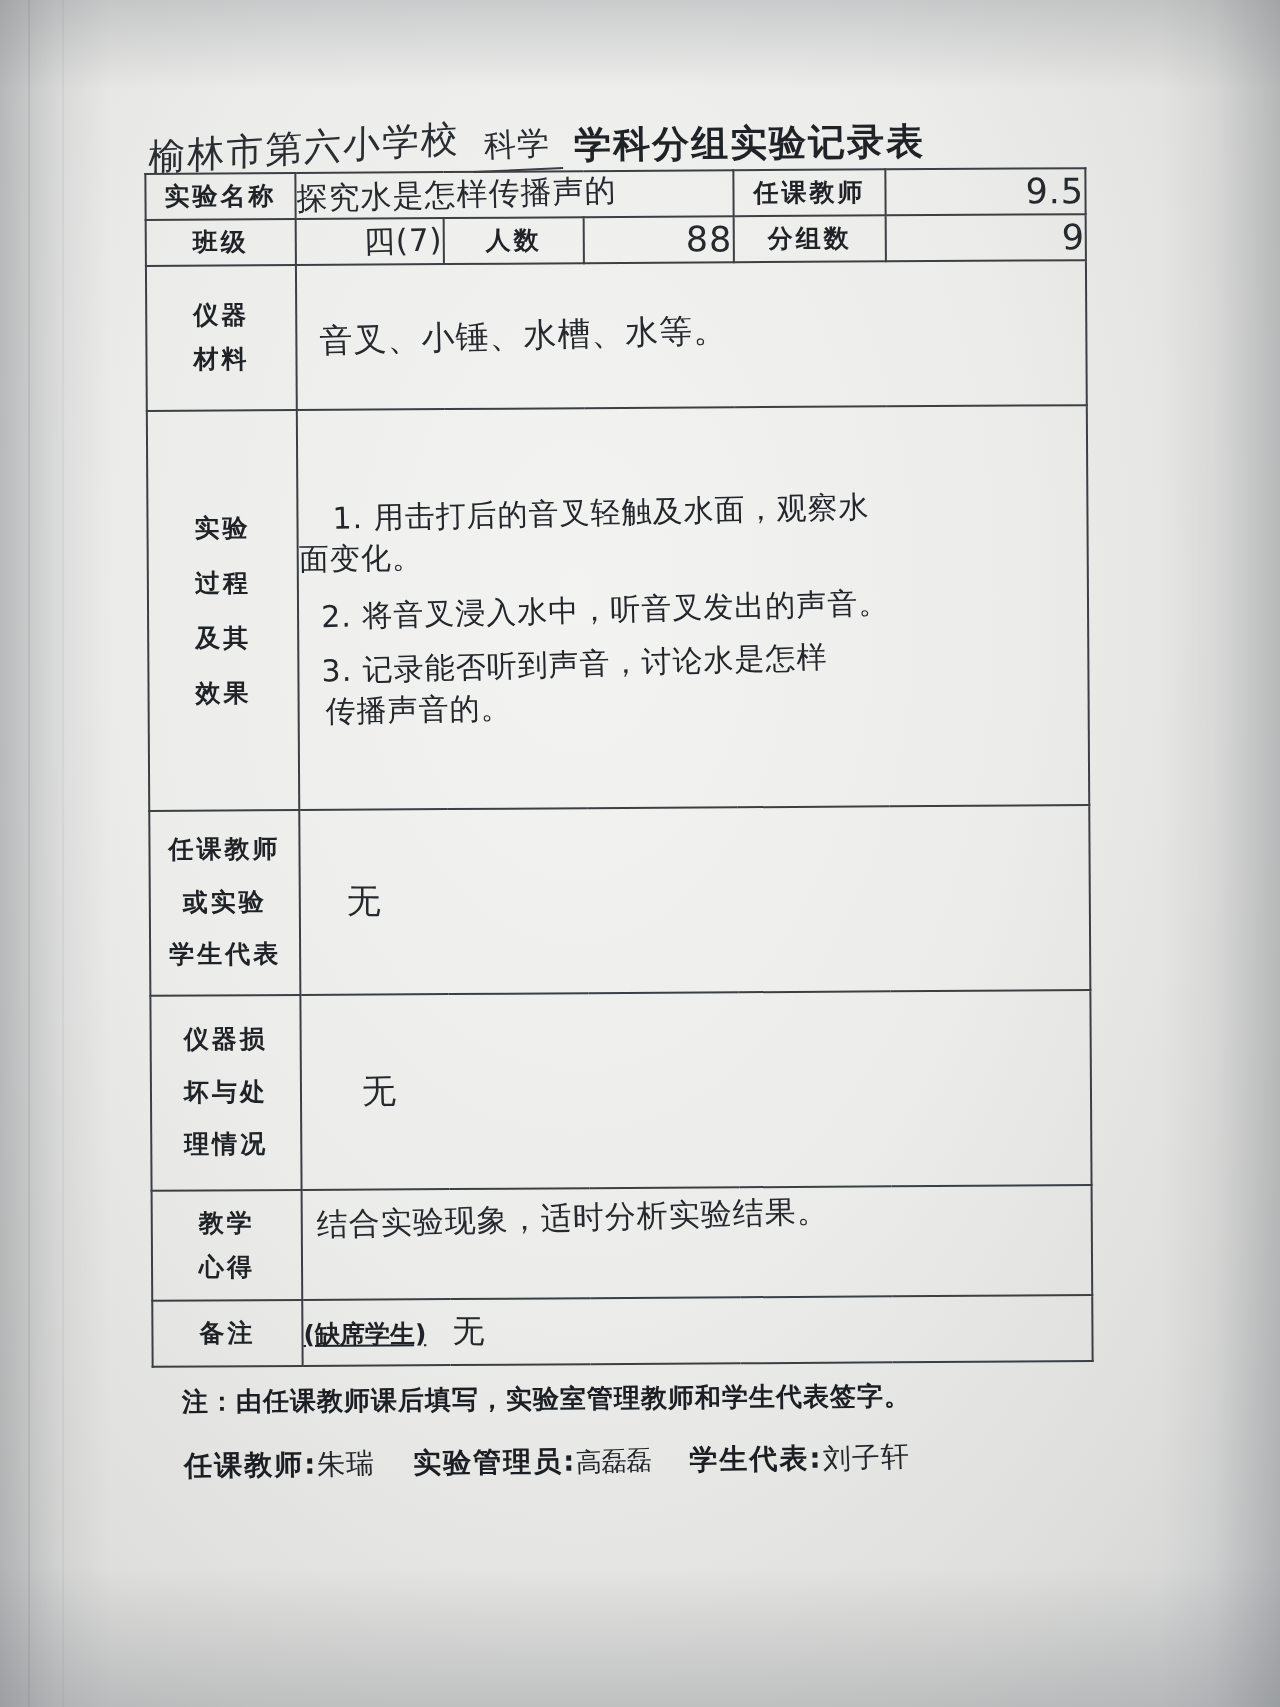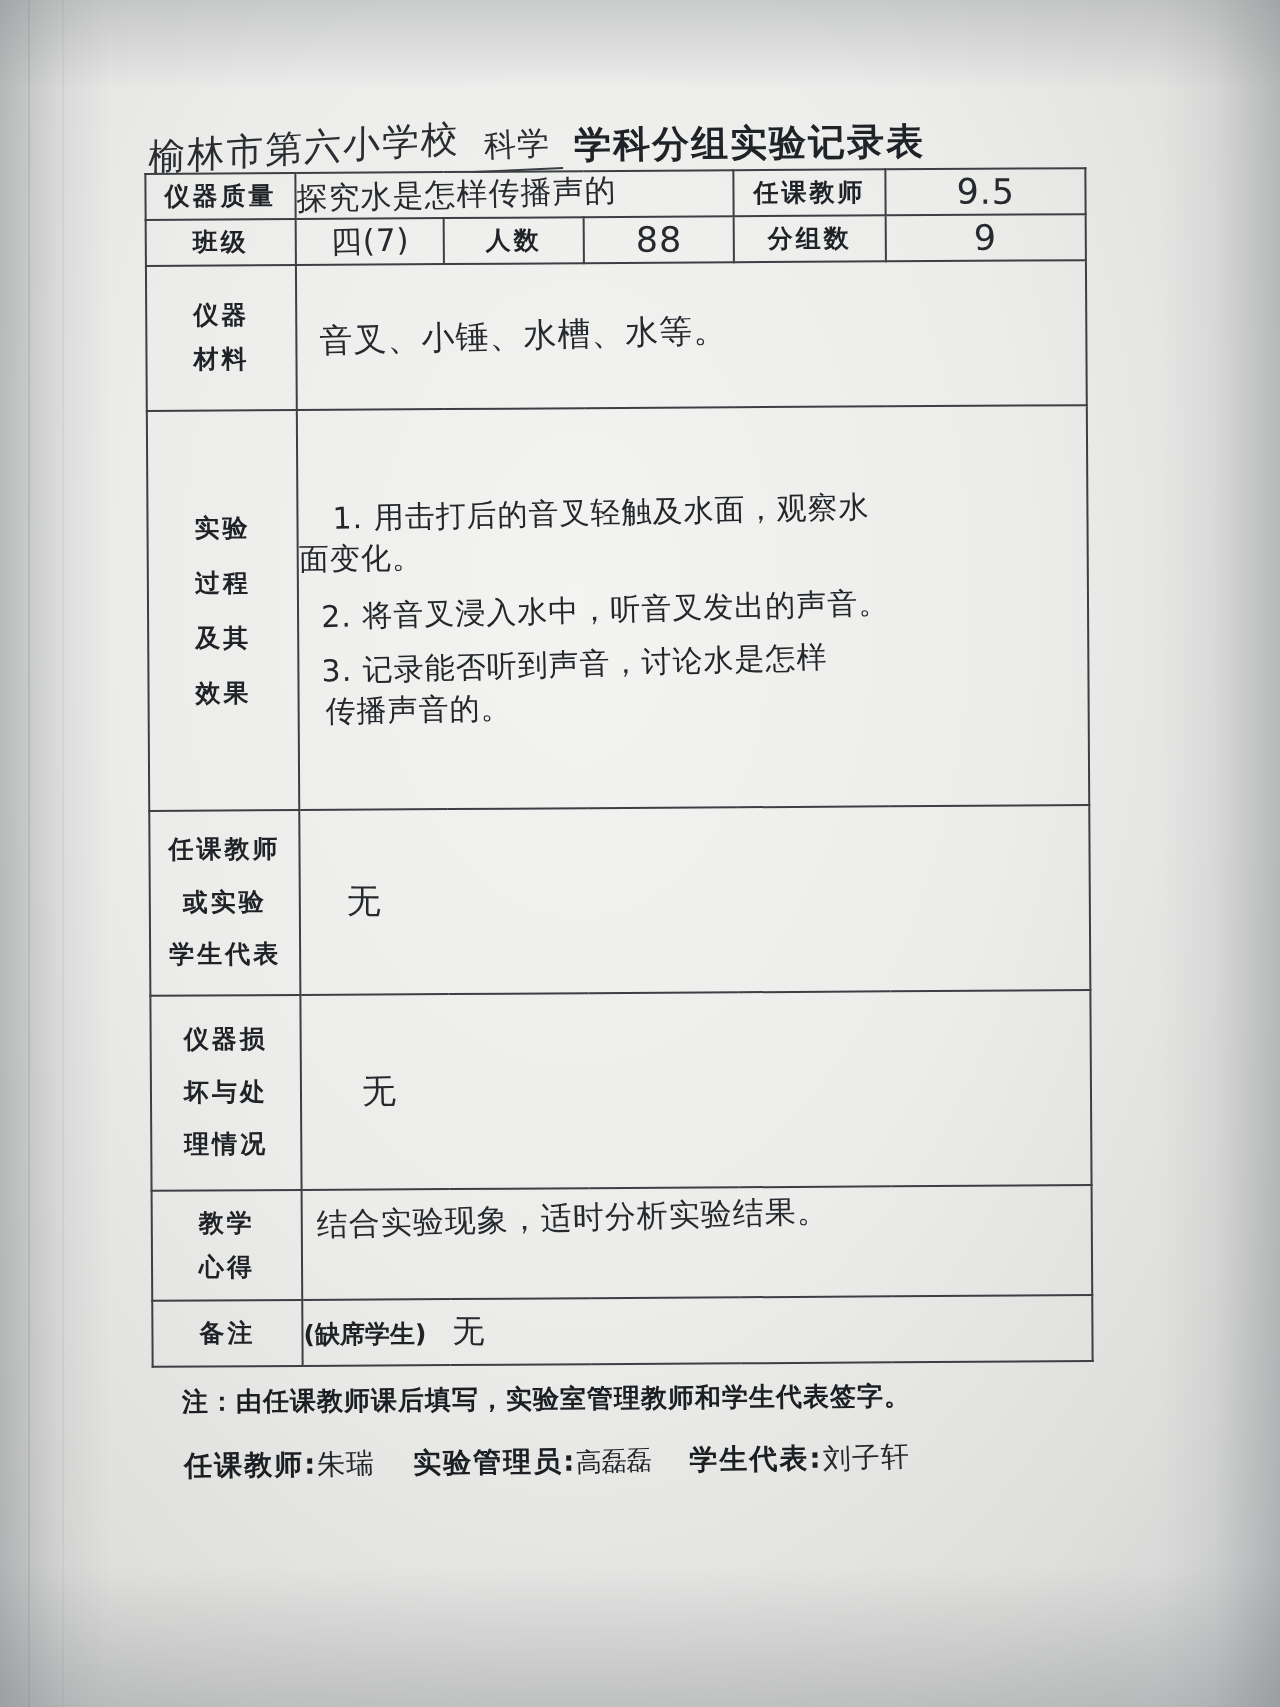--- a/index.html
+++ b/index.html
@@ -126,21 +126,21 @@
     letter-spacing: 3px;
     line-height: 1.75;
     padding: 6px 4px;
   }
   .lbl-lines span { display: block; }
   .val {
     padding: 6px 14px;
     font-size: 30px;
   }
   .val-c {
-    text-align: center;
+    text-align: right;
     margin-left: 37px;
   }
 
   
   .h1 { font-size: 31px; transform: rotate(-1.2deg); display: inline-block; }
   .h2 { font-size: 31px; transform: rotate(0.6deg); display: inline-block; }
   .h3 { font-size: 33px; transform: rotate(-0.8deg); display: inline-block; }
   .hbig { font-size: 35px; }
 
   .proc {
@@ -217,21 +217,21 @@
         <col style="width:150px">
         <col style="width:148px">
         <col style="width:140px">
         <col style="width:150px">
         <col style="width:152px">
         <col style="width:200px">
       </colgroup>
 
       <tbody>
           <tr>
-        <td class="lbl">仪器质量</td>
+        <td class="lbl">实验名称</td>
         <td class="val" colspan="3">
           <span class="hand h1">探究水是怎样传播声的</span>
         </td>
         <td class="lbl">任课教师</td>
         <td class="val val-c">
           <span class="hand hbig h2">9.5</span>
         </td>
       </tr>
 
       <tr>
@@ -303,21 +303,21 @@
           <span>心得</span>
         </td>
         <td class="val" colspan="5" style="vertical-align:top; padding-top:8px;">
           <span class="hand h1" style="font-size:31px; margin-left:14px;">结合实验现象，适时分析实验结果。</span>
         </td>
       </tr>
 
       <tr style="height:66px;">
         <td class="lbl">备注</td>
         <td class="val" colspan="5">
-          <span style="font-family:'DejaVu Sans',sans-serif; font-weight:700; font-size:25px; color:#1f2226;">(缺席学生)</span>
+          <span style="font-family:'DejaVu Sans',sans-serif; font-weight:700; font-size:25px; color:#1f2226;text-decoration:underline;">(缺席学生)</span>
           <span class="hand h2" style="font-size:32px; margin-left:18px;">无</span>
         </td>
       </tr>
     </tbody>
       </table>
 
     <div class="note-row">注：由任课教师课后填写，实验室管理教师和学生代表签字。</div>
 
     <div class="sign-row">
       <span class="sign-lbl">任课教师:</span>

